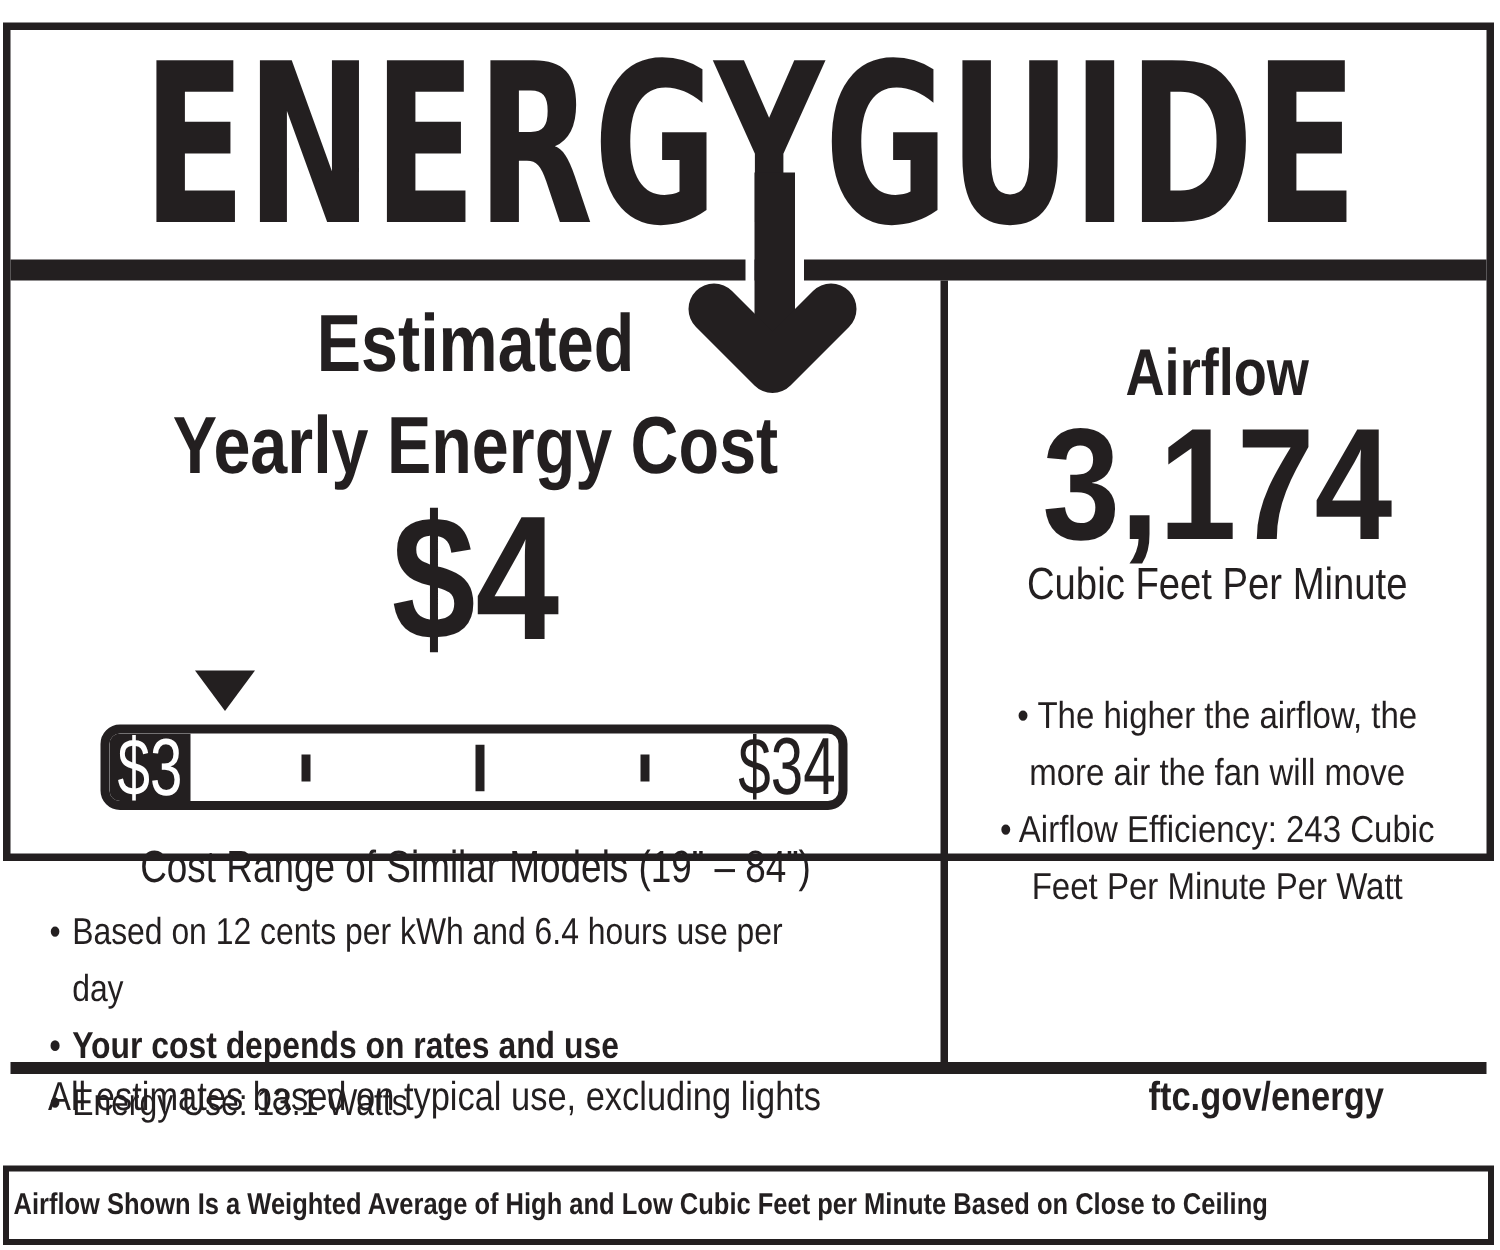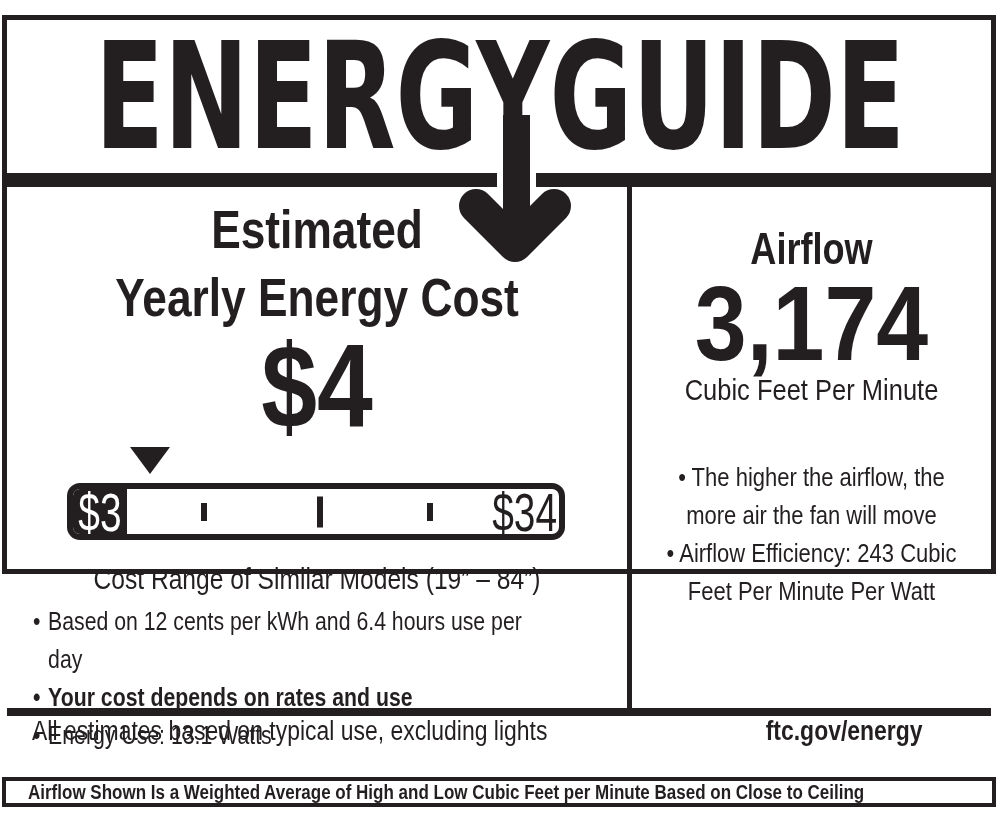--- a/index.html
+++ b/index.html
@@ -65,23 +65,23 @@
                      font-size:25px; line-height:38px; }
 
   
   .footer-row { position:absolute; left:0; top:696px; width:100%; height:47px;
                 display:flex; align-items:flex-start; justify-content:space-between;
                 padding:0 68px 0 25px; }
   .footer-note { font-size:27px; transform:scaleX(.85); transform-origin:left center; }
   .footer-site { font-size:27px; font-weight:bold; transform:scaleX(.85); transform-origin:right center; }
 
   
-  .bottom-strip { position:absolute; left:2px; top:777px; width:994px; height:30px;
+  .bottom-strip { position:absolute; left:2px; top:777px; width:994px; height:53px;
                   border:4px solid var(--ink); background:var(--paper);
-                  display:flex; align-items:center; padding-left:22px; }
+                  display:flex; align-items:center; padding-left:3px; }
   .bottom-strip span { font-size:20px; font-weight:bold; white-space:nowrap;
                        transform:scaleX(.85); transform-origin:left center; }
 </style>
 </head>
 <body>
 
 <div class="canvas">
 
   <div class="label">
 

